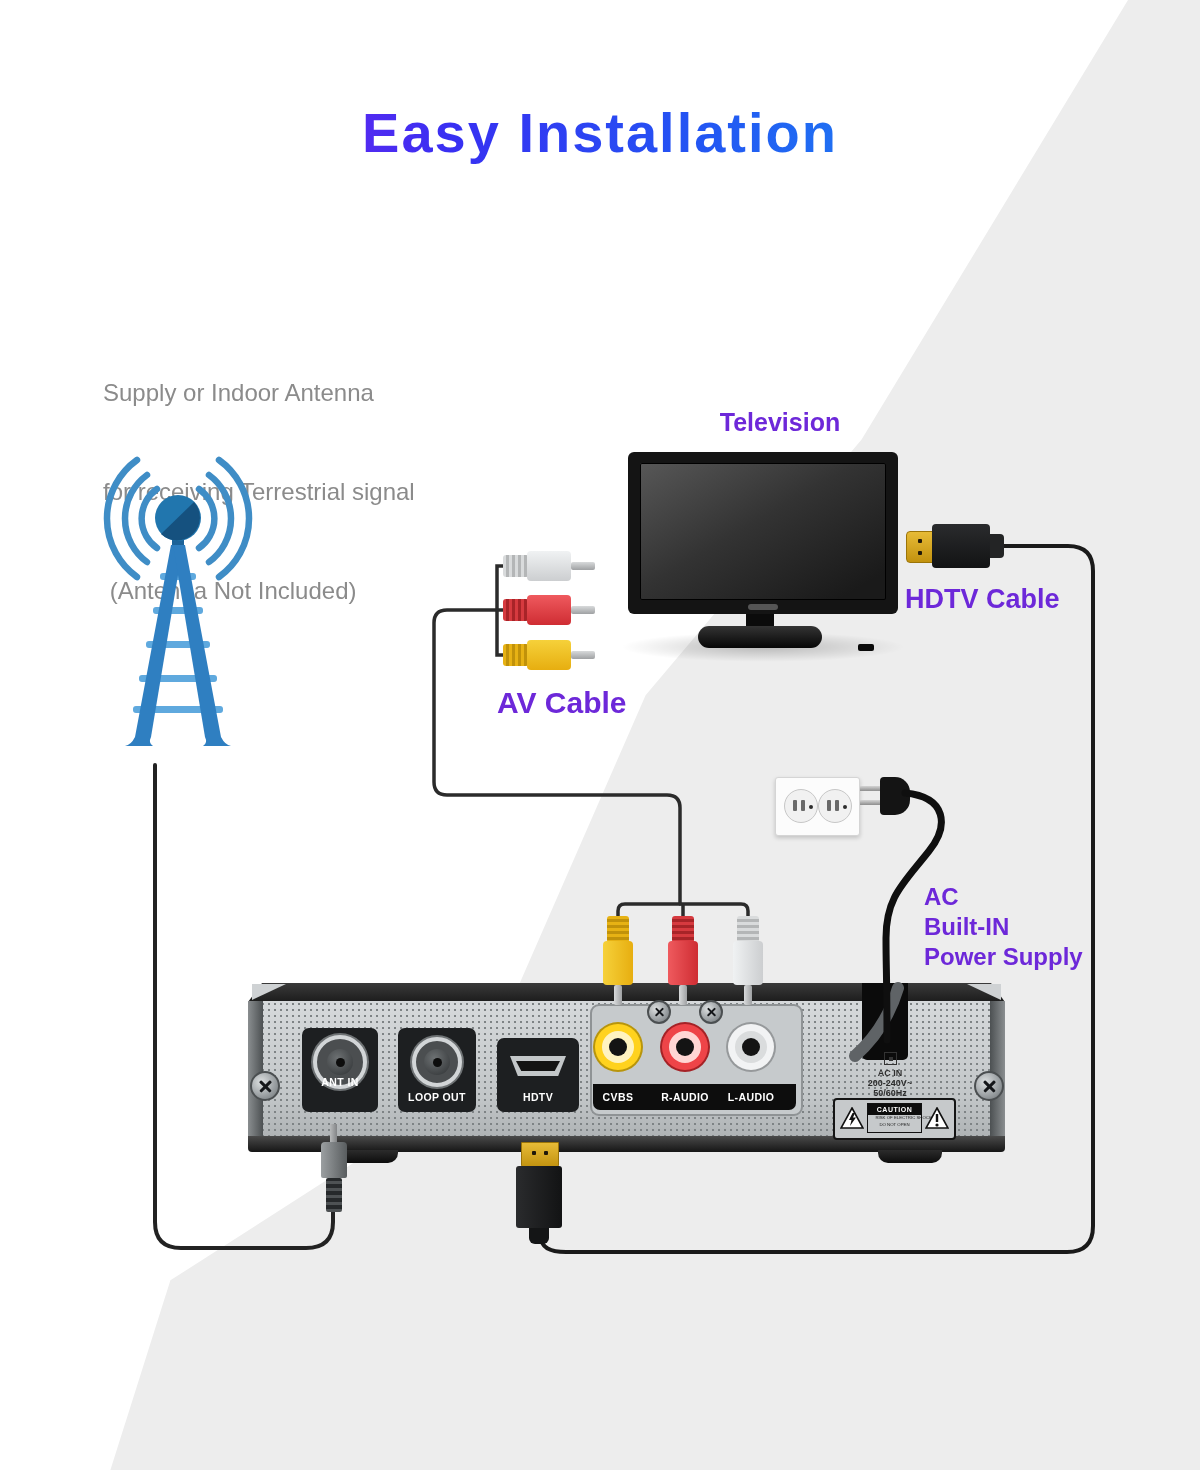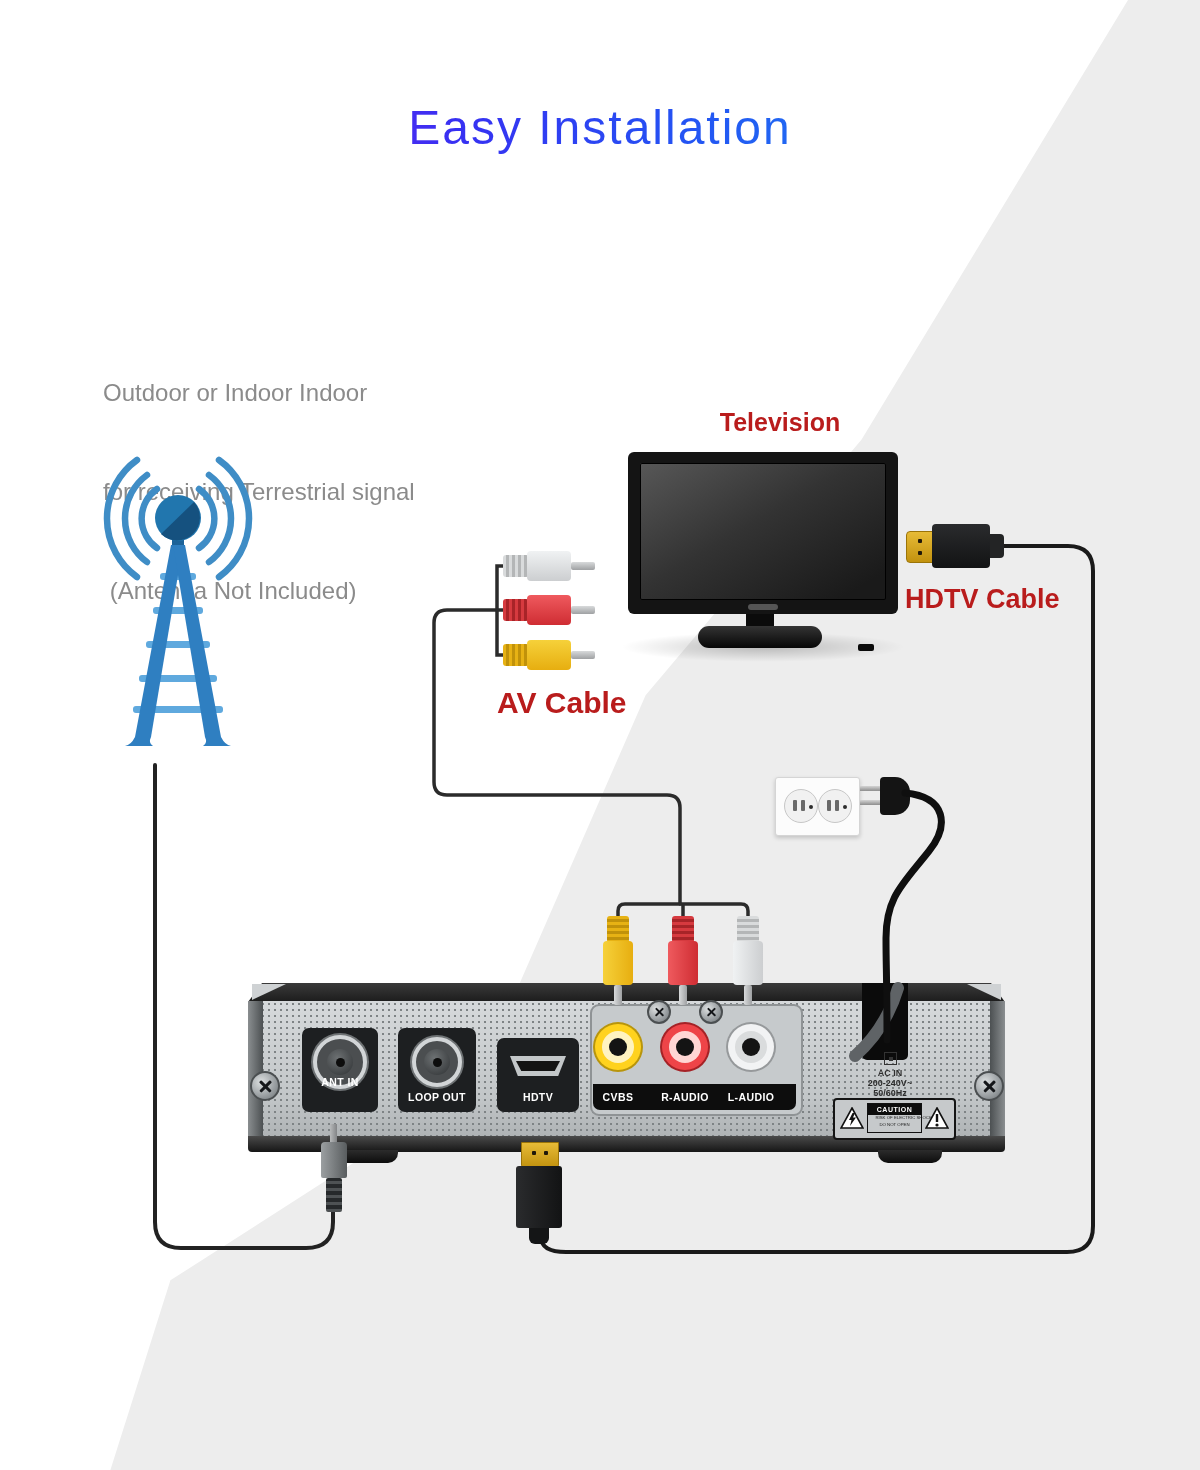--- a/index.html
+++ b/index.html
@@ -6,29 +6,29 @@
   #stage{position:relative;width:1200px;height:1470px;background:#ffffff;overflow:hidden;
          font-family:"Liberation Sans","DejaVu Sans",sans-serif;}
   .abs{position:absolute;}
 
   
   #bg-diag{position:absolute;inset:0;background:#ededed;
     clip-path:polygon(94% 0,100% 0,100% 100%,9.2% 100%,14.2% 87.1%,39.6% 73.8%,53.8% 47.3%,71.8% 29.9%);}
 
   
   #title{position:absolute;left:0;top:100px;width:1200px;text-align:center;
-    font-size:48px;font-weight:normal;letter-spacing:2px;
+    font-size:56px;font-weight:bold;letter-spacing:2px;
     background:linear-gradient(90deg,#c013ee 0%,#7b22f0 18%,#3730f2 38%,#2355f3 58%,#1e7df2 76%,#35d4f2 100%);
     -webkit-background-clip:text;background-clip:text;color:transparent;}
 
   
   #note{position:absolute;left:103px;top:310px;font-size:24px;line-height:33px;color:#8b8b8b;white-space:pre;}
 
   
-  .blabel{position:absolute;color:#b91c1c;font-weight:bold;}
+  .blabel{position:absolute;color:#6d28d9;font-weight:bold;}
   #lbl-tv{left:690px;top:408px;width:180px;text-align:center;font-size:25px;}
   #lbl-hdtv{left:905px;top:584px;font-size:27px;}
   #lbl-av{left:497px;top:686px;font-size:30px;}
   #lbl-ac{left:924px;top:882px;font-size:24px;line-height:30px;}
   #lbl-ac .l1{font-weight:700;}
   #lbl-ac .l2,#lbl-ac .l3{font-weight:600;}
 
   
   #bubble{position:absolute;left:268px;top:460px;width:280px;height:150px;}
   #bubble svg{position:absolute;left:0;top:0;}
@@ -160,21 +160,21 @@
     <path d="M 506 566 L 497 566 L 497 655 L 506 655 M 497 610 L 506 610" fill="none" stroke="#2b2b2b" stroke-width="3.5" stroke-linecap="round"></path>
 
     <path d="M 618 921 L 618 911 Q 618 904 625 904 L 741 904 Q 748 904 748 911 L 748 921 M 683 904 L 683 921" fill="none" stroke="#2b2b2b" stroke-width="3.5" stroke-linecap="round"></path>
 
     <path d="M 1000 546 L 1068 546 Q 1093 546 1093 571 L 1093 1226 Q 1093 1252 1067 1252 L 566 1252 Q 541 1252 541 1237 L 541 1230" fill="none" stroke="#1a1a1a" stroke-width="4" stroke-linecap="round"></path>
   </svg>
 
   <div id="title">Easy Installation</div>
 
   <div id="note">
-    <div>Outdoor or Indoor Indoor</div>
+    <div>Supply or Indoor Antenna</div>
     <div>for receiving Terrestrial signal</div>
     <div> (Antenna Not Included)</div>
   </div>
 
   <svg class="abs" style="left:95px;top:455px;" width="170" height="295" viewBox="0 0 170 295">
     <g stroke="#3f8dc6" stroke-width="6.5" fill="none" stroke-linecap="round">
       <path d="M 104 34 A 36 36 0 0 1 104 93"></path>
       <path d="M 114 20 A 54 54 0 0 1 114 107"></path>
       <path d="M 124 5 A 72 72 0 0 1 124 122"></path>
       <path d="M 62 34 A 36 36 0 0 0 62 93"></path>
@@ -243,20 +243,25 @@
     <div class="socket" style="left:42px;">
       <span class="slot" style="left:8px;"></span>
         <span class="slot" style="left:16px;"></span>
         <span class="sdot"></span>
     </div>
   </div>
   <div class="abs prong" style="left:860px;top:786px;"></div>
   <div class="abs prong" style="left:860px;top:800px;"></div>
   <div class="abs" id="plug-body"></div>
 
+  <div class="blabel" id="lbl-ac">
+    <div class="l1">AC</div>
+    <div class="l2">Built-IN</div>
+    <div class="l3">Power Supply</div>
+  </div>
 
   <div class="abs" id="box-topface"></div>
   <div class="abs corner-sheen" style="left:252px;clip-path:polygon(0 0,100% 0,0 100%);"></div>
   <div class="abs corner-sheen" style="left:967px;clip-path:polygon(0 0,100% 0,100% 100%);"></div>
   <div class="abs" id="box-face"></div>
   <div class="abs box-edge" style="left:248px;"></div>
   <div class="abs box-edge" style="left:990px;transform:scaleX(-1);"></div>
   <div class="abs" id="box-bottom"></div>
   <div class="abs foot" style="left:334px;"></div>
   <div class="abs foot" style="left:878px;"></div>

